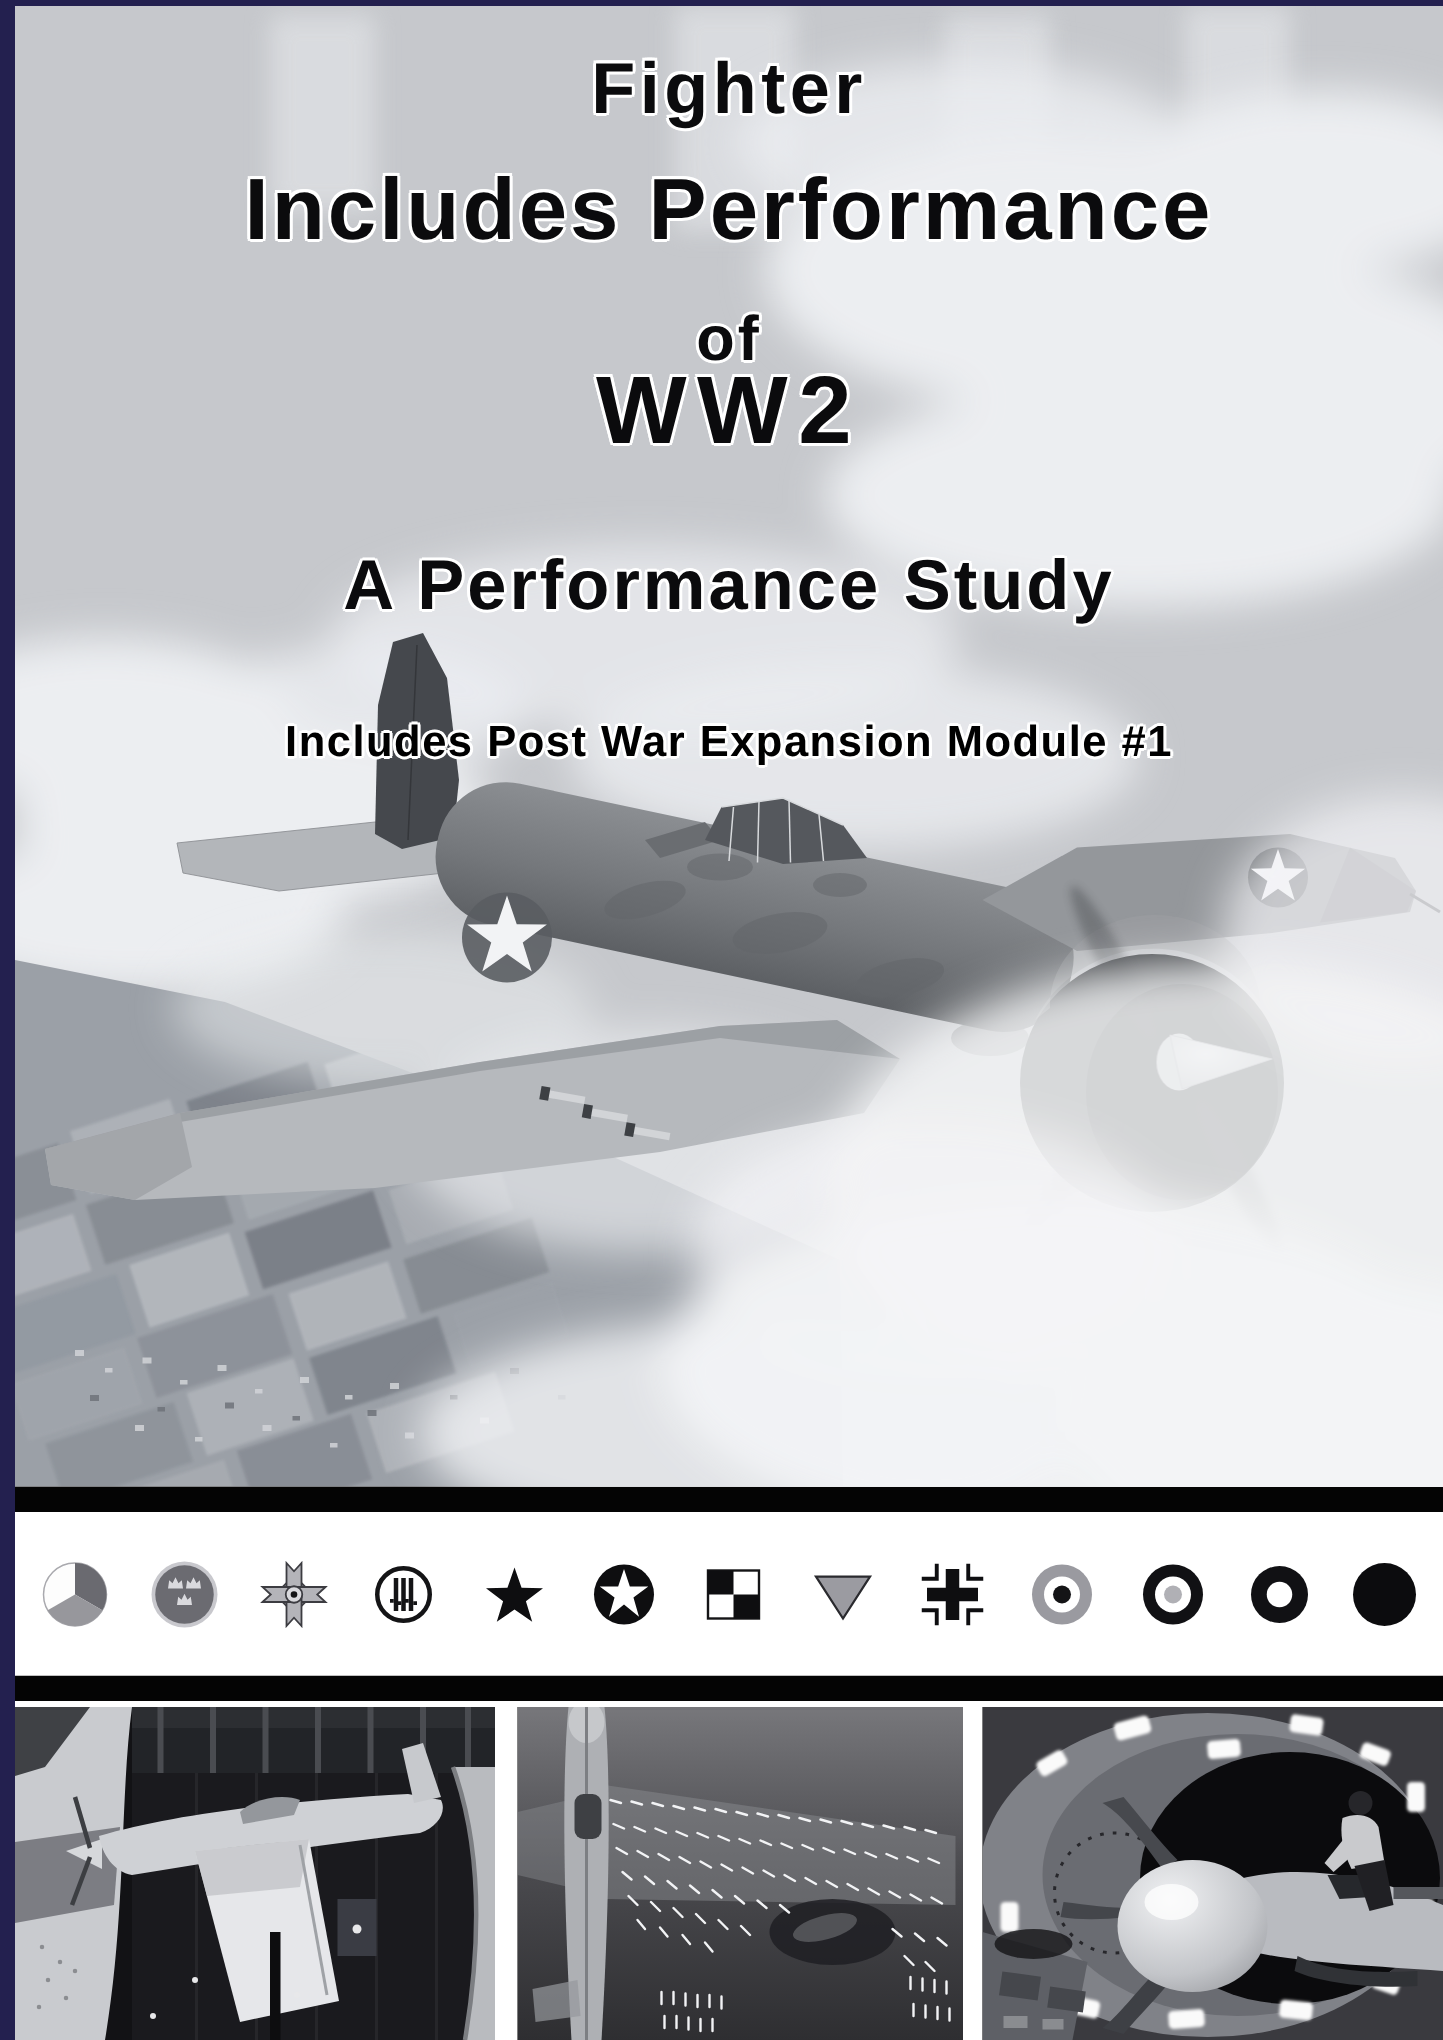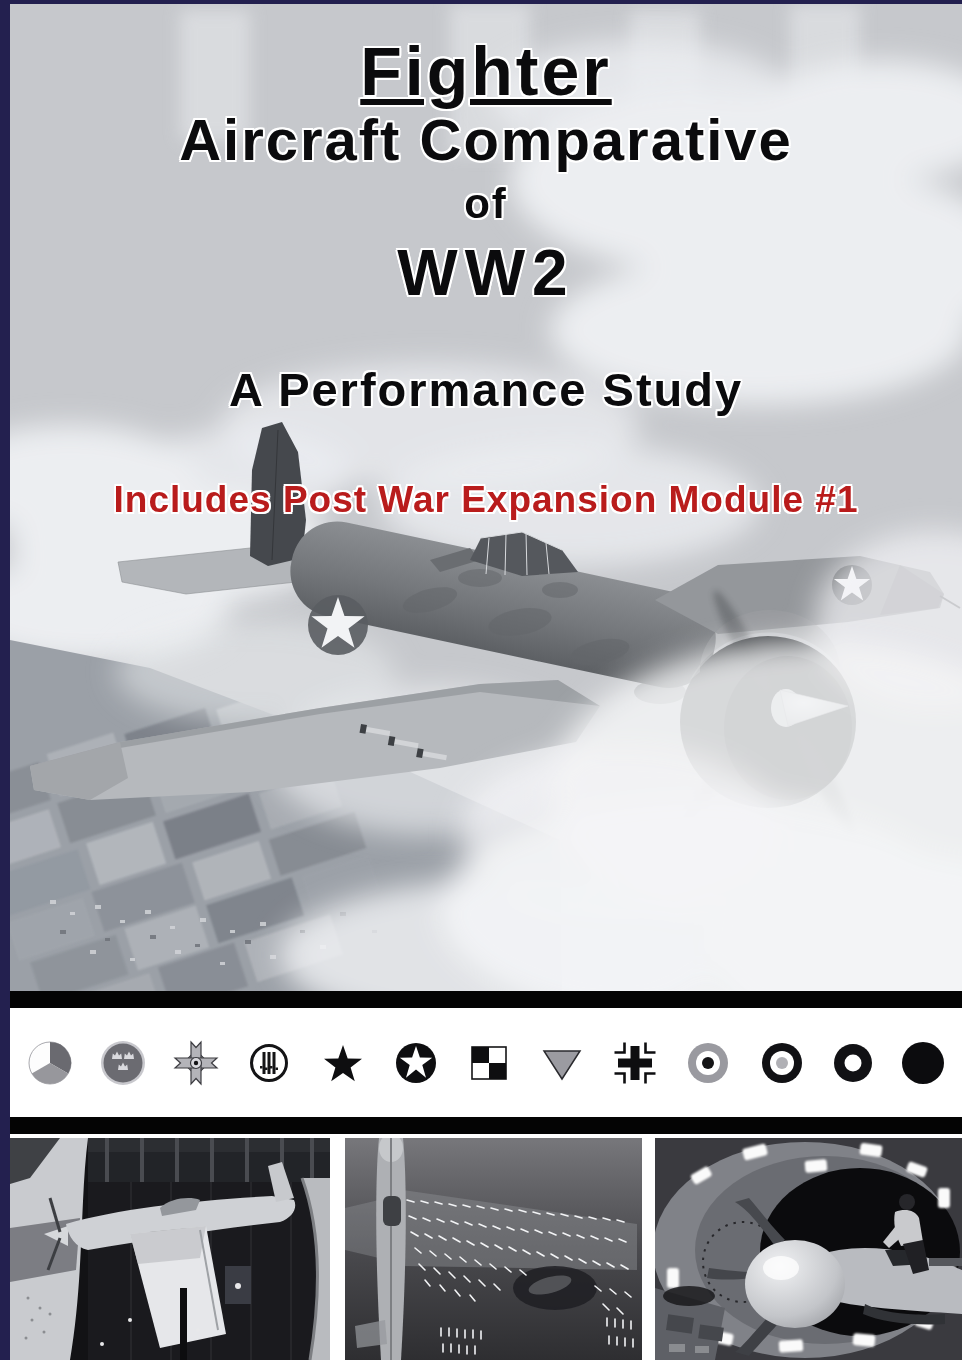--- a/index.html
+++ b/index.html
@@ -6,26 +6,26 @@
   .page{position:relative;width:962px;height:1360px;background:#ffffff;overflow:hidden;
         font-family:"Liberation Sans",sans-serif;}
   .abs{position:absolute;}
   .spine{left:0;top:0;width:10px;height:1360px;background:#23204f;z-index:30;}
   .topline{left:0;top:0;width:962px;height:4px;background:#23204f;z-index:30;}
   .cover{left:10px;top:4px;width:952px;height:987px;z-index:1;}
   .cover svg{display:block;}
   .covertext{left:10px;width:952px;text-align:center;font-weight:bold;color:#0b0b0d;z-index:10;}
   .outline-white{text-shadow:2px 0 0 #fff,-2px 0 0 #fff,0 2px 0 #fff,0 -2px 0 #fff,
     1.6px 1.6px 0 #fff,-1.6px 1.6px 0 #fff,1.6px -1.6px 0 #fff,-1.6px -1.6px 0 #fff;}
-  .t1{top:32px;font-size:68px;letter-spacing:3px;text-decoration:underline;}
+  .t1{top:32px;font-size:48px;letter-spacing:3px;}
   .t2{top:106px;font-size:58px;letter-spacing:2px;}
-  .t3{top:180px;font-size:42px;letter-spacing:2px;}
+  .t3{top:202px;font-size:42px;letter-spacing:2px;}
   .t4{top:236px;font-size:64px;letter-spacing:7px;}
   .subtitle{top:362px;font-size:47px;letter-spacing:2px;}
-  .tagline{top:479px;font-size:37px;letter-spacing:1px;color:#b91c1c;}
+  .tagline{top:479px;font-size:29px;letter-spacing:1px;color:#000000;}
   .author{top:850px;font-size:54px;letter-spacing:4px;color:#18181a;}
   .band{left:10px;width:952px;height:17px;background:#040404;z-index:5;}
   .band1{top:991px;}
   .band2{top:1117px;}
   .strip{left:10px;top:1008px;width:952px;height:109px;background:#ffffff;z-index:5;
          display:flex;align-items:center;justify-content:space-between;padding:0 16px;box-sizing:border-box;}
   .strip svg{display:block;}
   .photo{top:1138px;height:222px;z-index:5;overflow:hidden;background:#111;}
   .p1{left:10px;width:320px;}
   .p2{left:345px;width:297px;}
@@ -223,21 +223,21 @@
         <ellipse cx="700" cy="910" rx="260" ry="115" opacity="0.9"></ellipse>
         <ellipse cx="890" cy="950" rx="180" ry="100"></ellipse>
         <ellipse cx="620" cy="830" rx="160" ry="85" opacity="0.7"></ellipse>
         <ellipse cx="500" cy="955" rx="220" ry="75" opacity="0.8"></ellipse>
         <ellipse cx="935" cy="620" rx="120" ry="90" opacity="0.7"></ellipse>
       </g>
     </svg>
   </div>
 
   <div class="abs covertext t1 outline-white">Fighter</div>
-  <div class="abs covertext t2 outline-white">Aircraft Comparative</div>
+  <div class="abs covertext t2 outline-white">Includes Performance</div>
   <div class="abs covertext t3 outline-white">of</div>
   <div class="abs covertext t4 outline-white">WW2</div>
   <div class="abs covertext subtitle outline-white">A Performance Study</div>
   <div class="abs covertext tagline outline-white">Includes Post War Expansion Module #1</div>
 
   <div class="abs band band1"></div>
   <div class="abs band band2"></div>
 
   <div class="abs strip">
 

